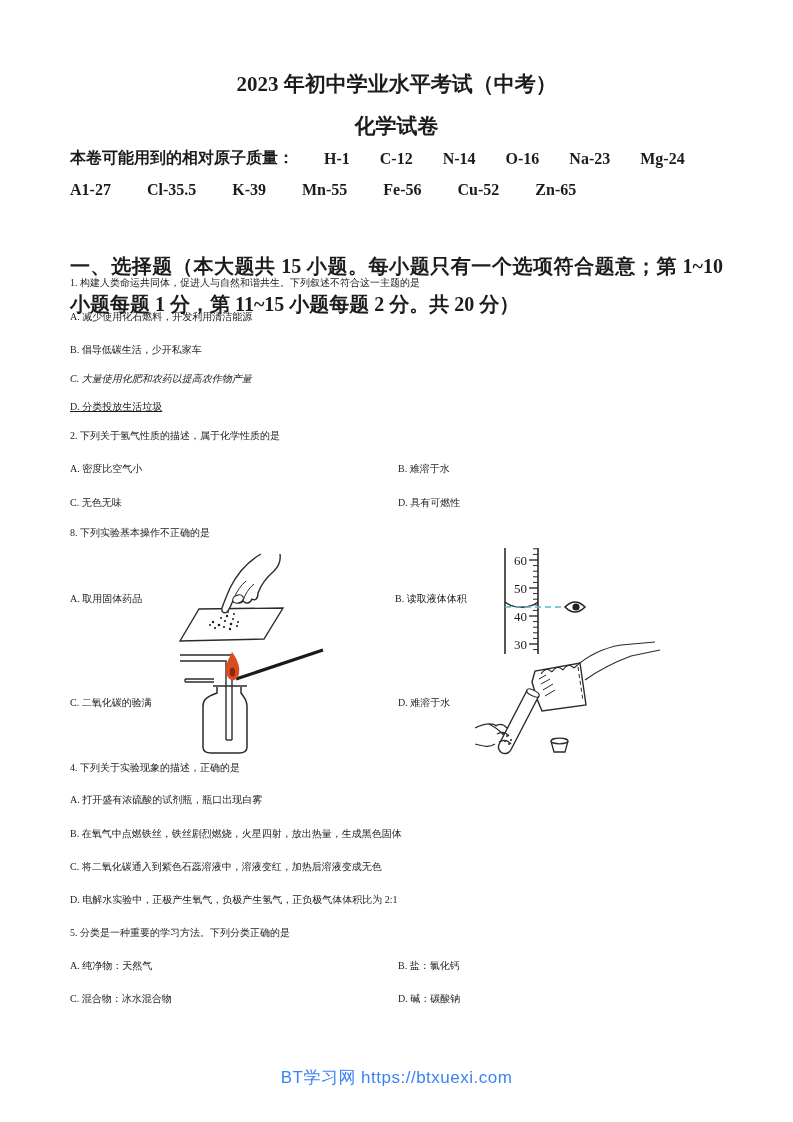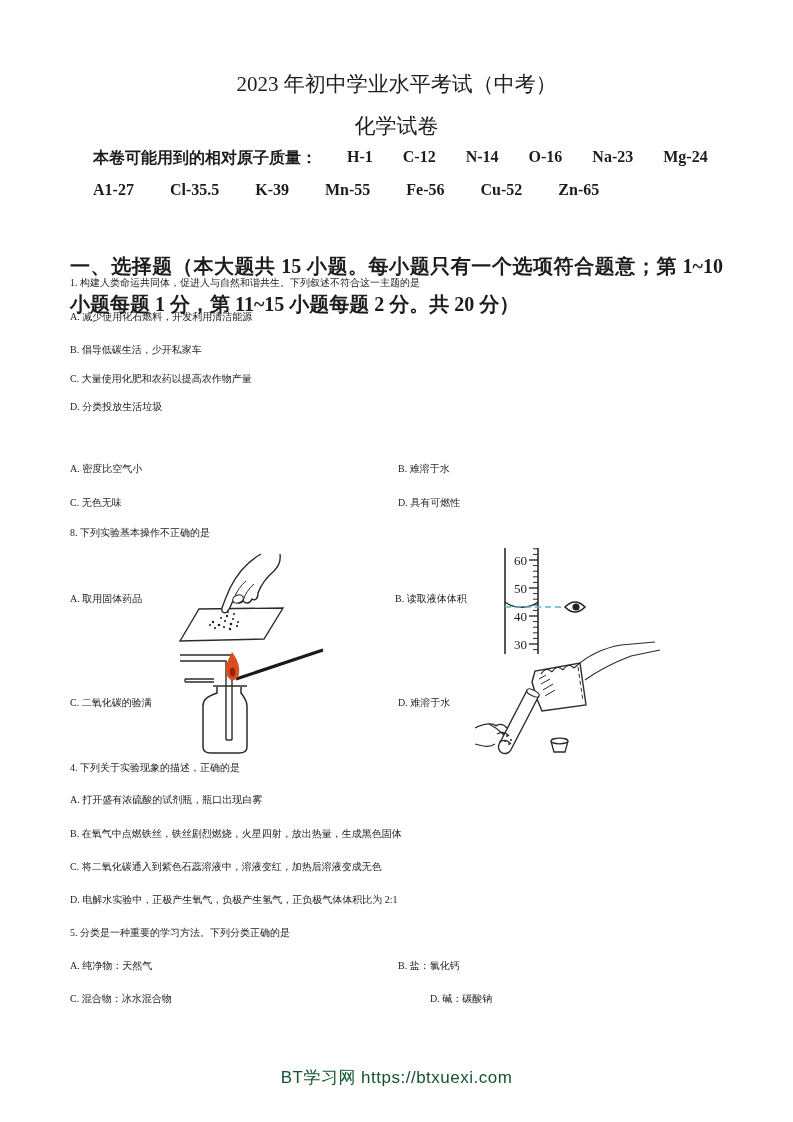--- a/index.html
+++ b/index.html
@@ -2,32 +2,32 @@
 <html><head>
 <meta charset="utf-8">
 <style>
   html,body { margin:0; padding:0; background:#ffffff; }
   .page {
     position:relative; width:793px; height:1122px; background:#ffffff;
     font-family:"Liberation Serif","DejaVu Serif",serif; color:#1c1c1c;
     overflow:hidden;
   }
   .t { position:absolute; font-size:10px; line-height:1.25; white-space:nowrap; }
-  .title { position:absolute; left:0; right:0; text-align:center; font-weight:normal; font-size:21px; }
-  .boldline { position:absolute; font-weight:bold; font-size:16px; white-space:nowrap; display:flex; align-items:flex-start;margin-left:23px; }
+  .title { position:absolute; left:0; right:0; text-align:center; font-weight:bold; font-size:21px; }
+  .boldline { position:absolute; font-weight:bold; font-size:16px; white-space:nowrap; display:flex; align-items:center; }
   .sec {
     position:absolute; left:70px; top:211px; width:653px;
     font-weight:bold; font-size:20px; line-height:38px; text-align:justify;margin-top:36px;
   }
   .diagram { position:absolute; }
   svg { display:block; }
   .footer {
     position:absolute; left:0; right:0; top:1066px; text-align:center;
     font-family:"Liberation Sans","DejaVu Sans",sans-serif;
-    font-size:17px; color:#14532d; letter-spacing:0.5px;
+    font-size:17px; color:#3b82f6; letter-spacing:0.5px;
   }
   .tick-label { font-family:"Liberation Serif","DejaVu Serif",serif; font-size:13px; fill:#1c1c1c; }
 </style>
 </head>
 <body>
 
 <div class="page">
 
   <div class="title" style="top:70px;">2023 年初中学业水平考试（中考）</div>
   <div class="title" style="top:112px;">化学试卷</div>
@@ -49,23 +49,24 @@
     <span>Fe-56</span>
     <span>Cu-52</span>
     <span>Zn-65</span>
   </div>
 
   <div class="sec">一、选择题（本大题共 15 小题。每小题只有一个选项符合题意；第 1~10 小题每题 1 分，第 11~15 小题每题 2 分。共 20 分）</div>
 
   <div class="t" style="left:70px; top:277px;">1. 构建人类命运共同体，促进人与自然和谐共生。下列叙述不符合这一主题的是</div>
   <div class="t" style="left:70px; top:344px;">B. 倡导低碳生活，少开私家车</div>
   <div class="t" style="left:70px; top:311px;">A. 减少使用化石燃料，开发利用清洁能源</div>
-  <div class="t" style="left:70px; top:373px;">C. 大量使用化肥和农药以提高农作物产量</div>
-  <div class="t" style="left:70px; top:401px;">D. 分类投放生活垃圾</div>
-
+  <div class="t" style="left:70px; top:373px;font-style:italic;">C. 大量使用化肥和农药以提高农作物产量</div>
+  <div class="t" style="left:70px; top:401px;text-decoration:underline;">D. 分类投放生活垃圾</div>
+
+  <div class="t" style="left:70px; top:430px;">2. 下列关于氢气性质的描述，属于化学性质的是</div>
   <div class="t" style="left:70px; top:463px;">A. 密度比空气小</div>
   <div class="t" style="left:398px; top:463px;">B. 难溶于水</div>
   <div class="t" style="left:70px; top:497px;">C. 无色无味</div>
   <div class="t" style="left:398px; top:497px;">D. 具有可燃性</div>
 
   <div class="t" style="left:70px; top:527px;">8. 下列实验基本操作不正确的是</div>
   <div class="t" style="left:70px; top:593px;">A. 取用固体药品</div>
   <div class="t" style="left:395px; top:593px;">B. 读取液体体积</div>
   <div class="t" style="left:70px; top:697px;">C. 二氧化碳的验满</div>
   <div class="t" style="left:398px; top:697px;">D. 难溶于水</div>
@@ -208,17 +209,17 @@
   <div class="t" style="left:70px; top:762px;">4. 下列关于实验现象的描述，正确的是</div>
   <div class="t" style="left:70px; top:794px;">A. 打开盛有浓硫酸的试剂瓶，瓶口出现白雾</div>
   <div class="t" style="left:70px; top:828px;">B. 在氧气中点燃铁丝，铁丝剧烈燃烧，火星四射，放出热量，生成黑色固体</div>
   <div class="t" style="left:70px; top:861px;">C. 将二氧化碳通入到紫色石蕊溶液中，溶液变红，加热后溶液变成无色</div>
   <div class="t" style="left:70px; top:894px;">D. 电解水实验中，正极产生氧气，负极产生氢气，正负极气体体积比为 2:1</div>
 
   <div class="t" style="left:70px; top:927px;">5. 分类是一种重要的学习方法。下列分类正确的是</div>
   <div class="t" style="left:70px; top:960px;">A. 纯净物：天然气</div>
   <div class="t" style="left:398px; top:960px;">B. 盐：氯化钙</div>
   <div class="t" style="left:70px; top:993px;">C. 混合物：冰水混合物</div>
-  <div class="t" style="left:398px; top:993px;margin-left:32px;">D. 碱：碳酸钠</div>
+  <div class="t" style="left:398px; top:993px;">D. 碱：碳酸钠</div>
 
   <div class="footer">BT学习网 https://btxuexi.com</div>
 
 </div>
 
 </body></html>

